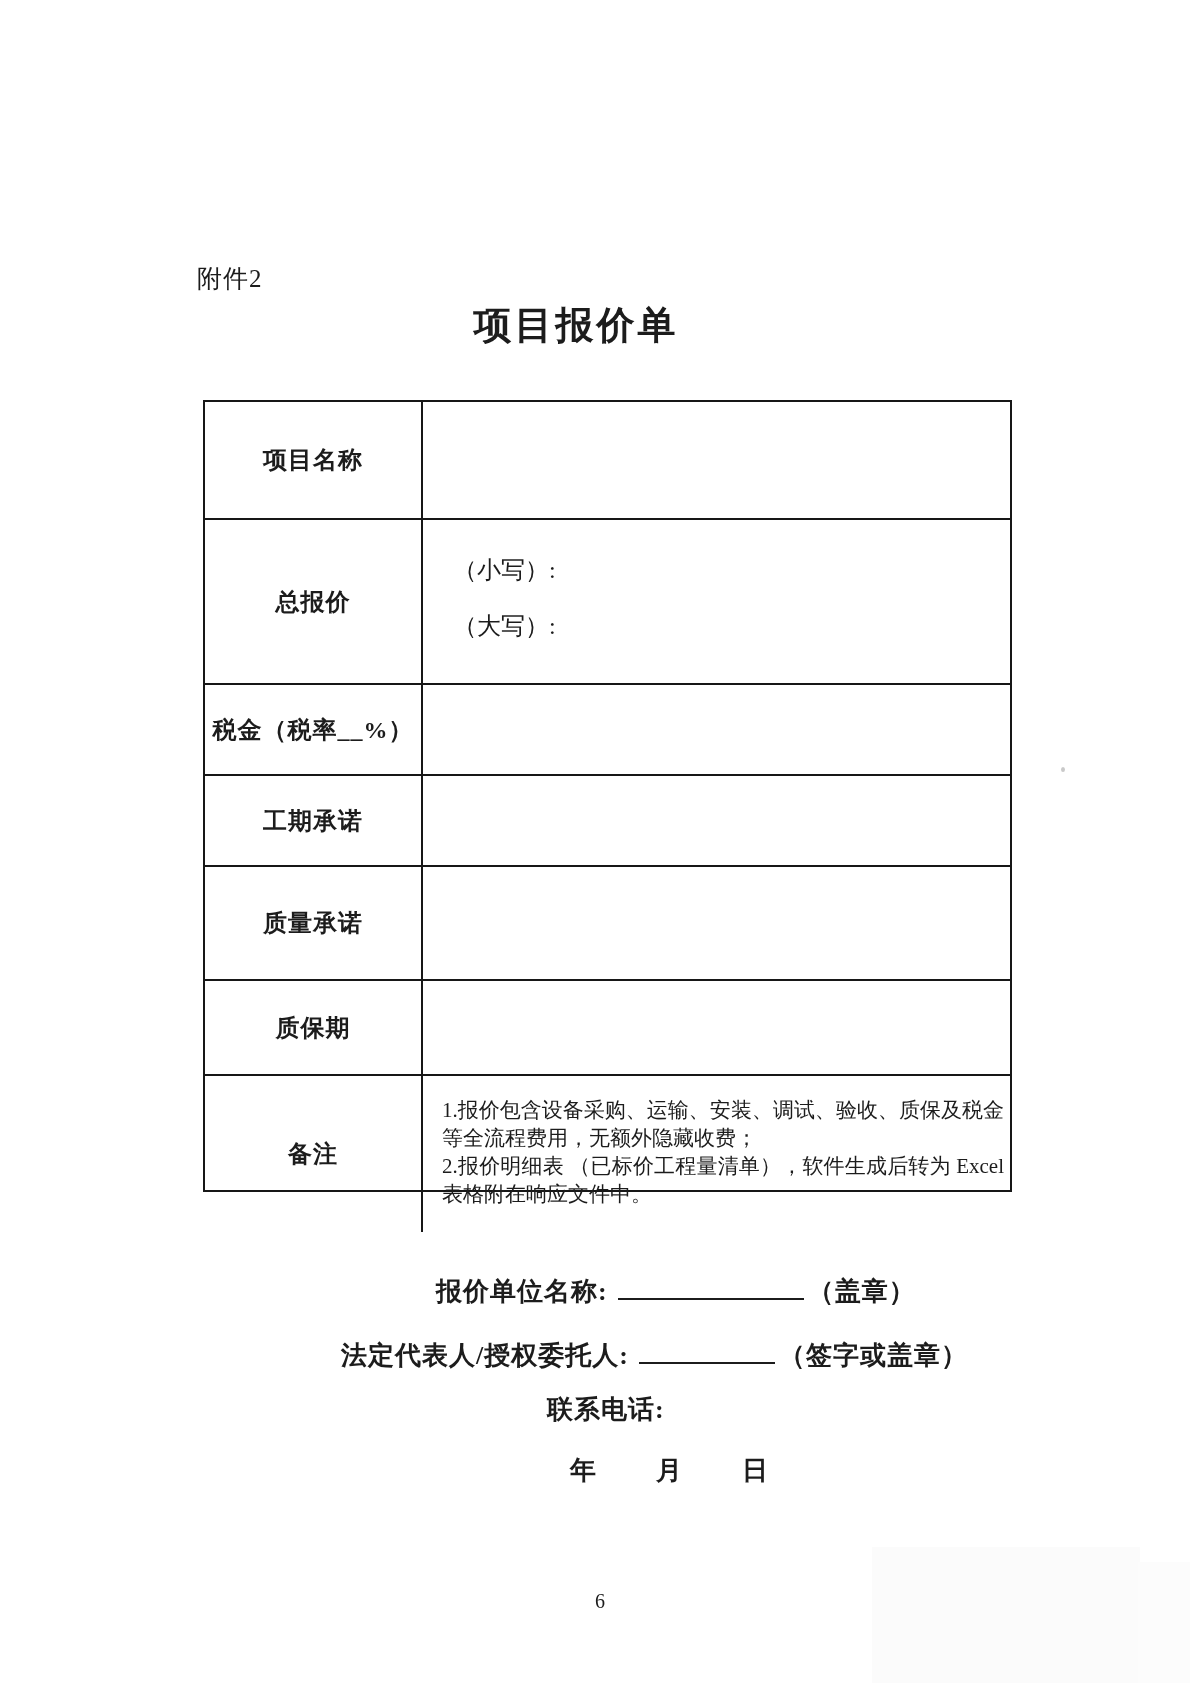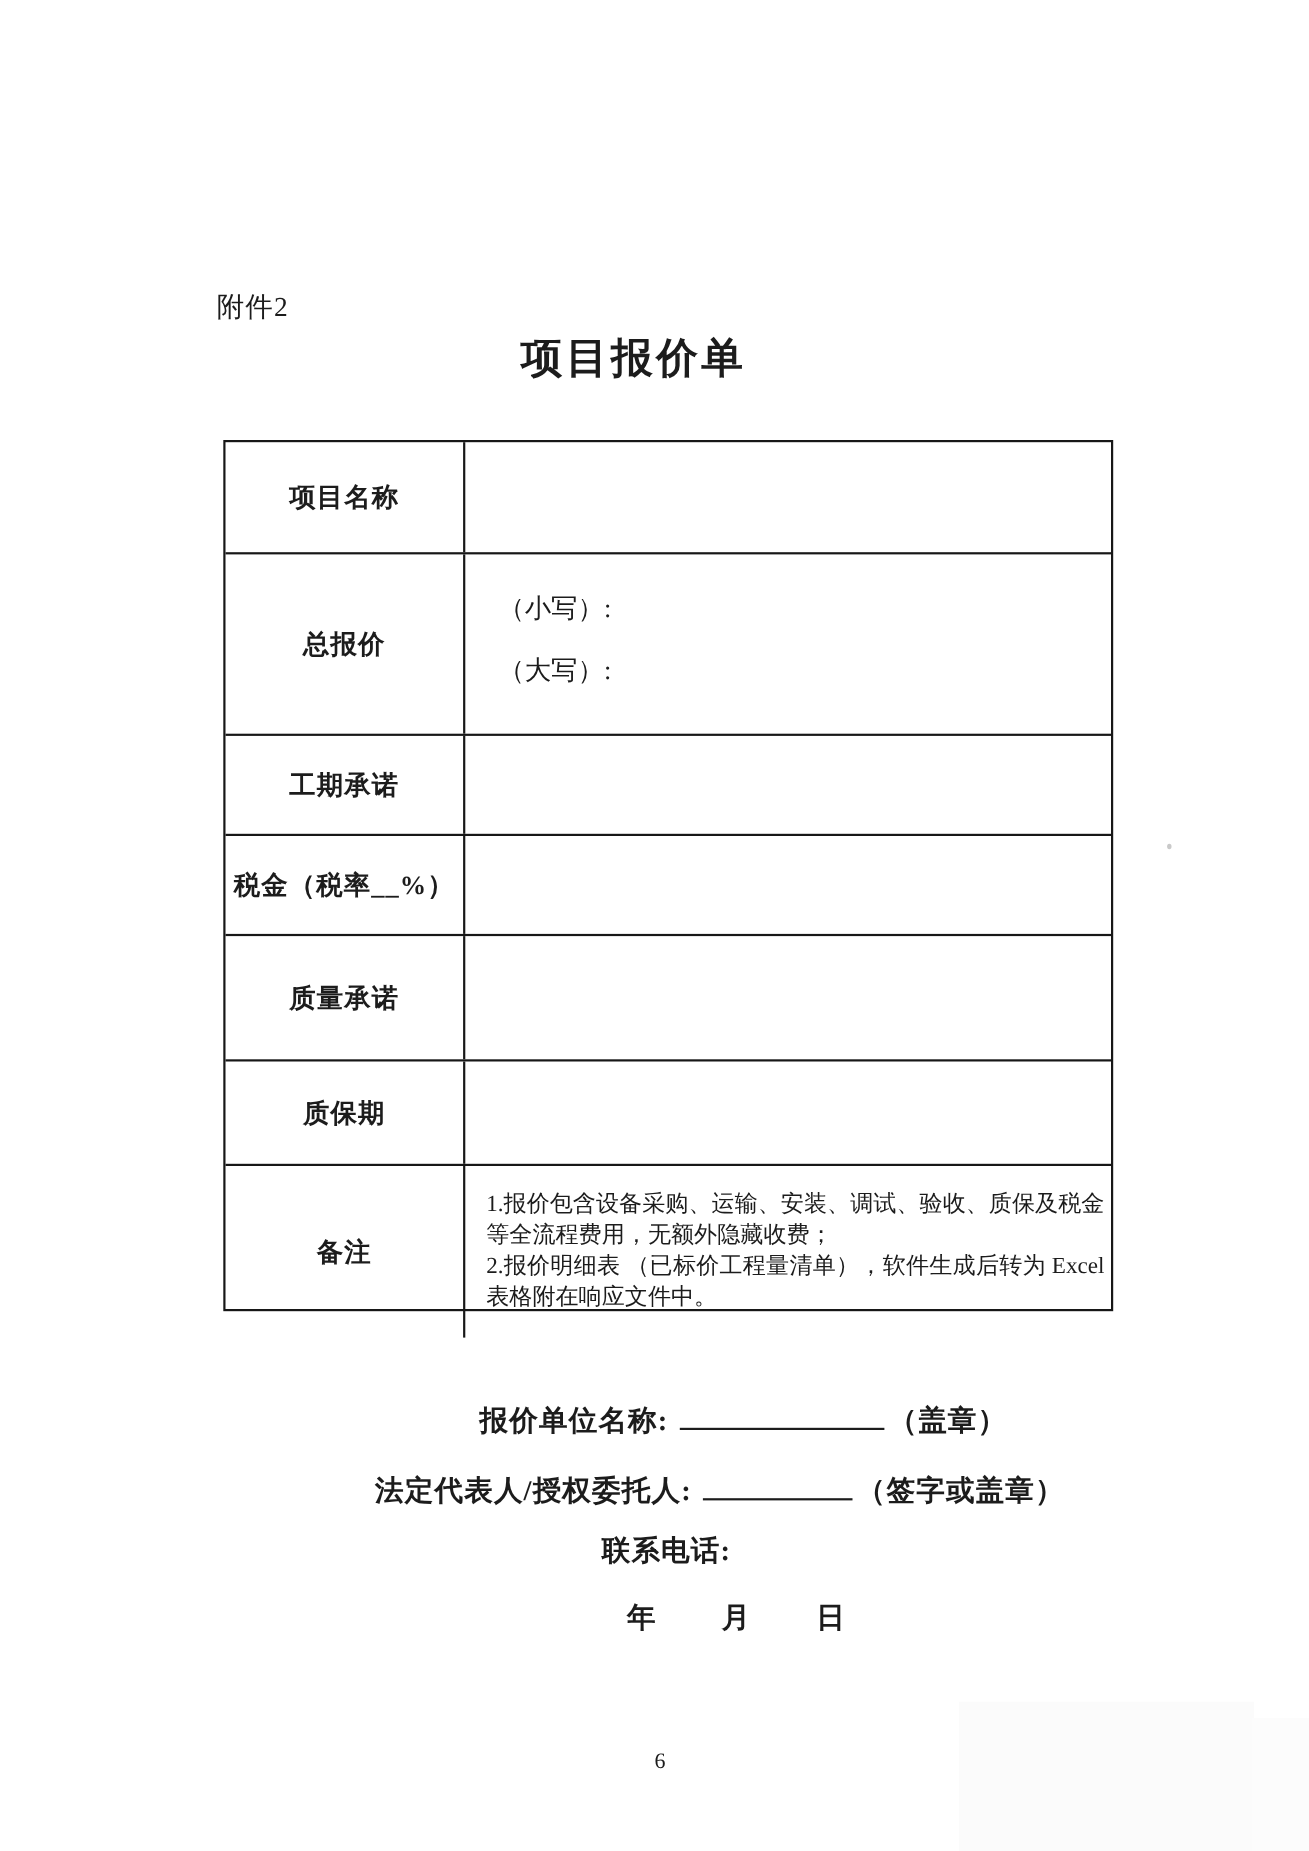--- a/index.html
+++ b/index.html
@@ -72,40 +72,40 @@
 <body>
 
 <div class="page">
 
   <div class="attachment-label">附件2</div>
 
   <div class="doc-title">项目报价单</div>
 
   <div class="qtable">
 
-    <div class="trow" style="height:100px">
+    <div class="trow" style="height:116px">
       <div class="tlabel">项目名称</div>
       <div class="tvalue"></div>
     </div>
 
     <div class="trow" style="height:165px">
       <div class="tlabel">总报价</div>
       <div class="tvalue amounts">
         <span>（小写）:</span>
         <span>（大写）:</span>
       </div>
     </div>
 
     <div class="trow" style="height:91px">
-      <div class="tlabel">工期承诺</div>
+      <div class="tlabel">税金（税率__%）</div>
       <div class="tvalue"></div>
     </div>
 
     <div class="trow" style="height:91px">
-      <div class="tlabel">税金（税率__%）</div>
+      <div class="tlabel">工期承诺</div>
       <div class="tvalue"></div>
     </div>
 
     <div class="trow" style="height:114px">
       <div class="tlabel">质量承诺</div>
       <div class="tvalue"></div>
     </div>
 
     <div class="trow" style="height:95px">
       <div class="tlabel">质保期</div>

